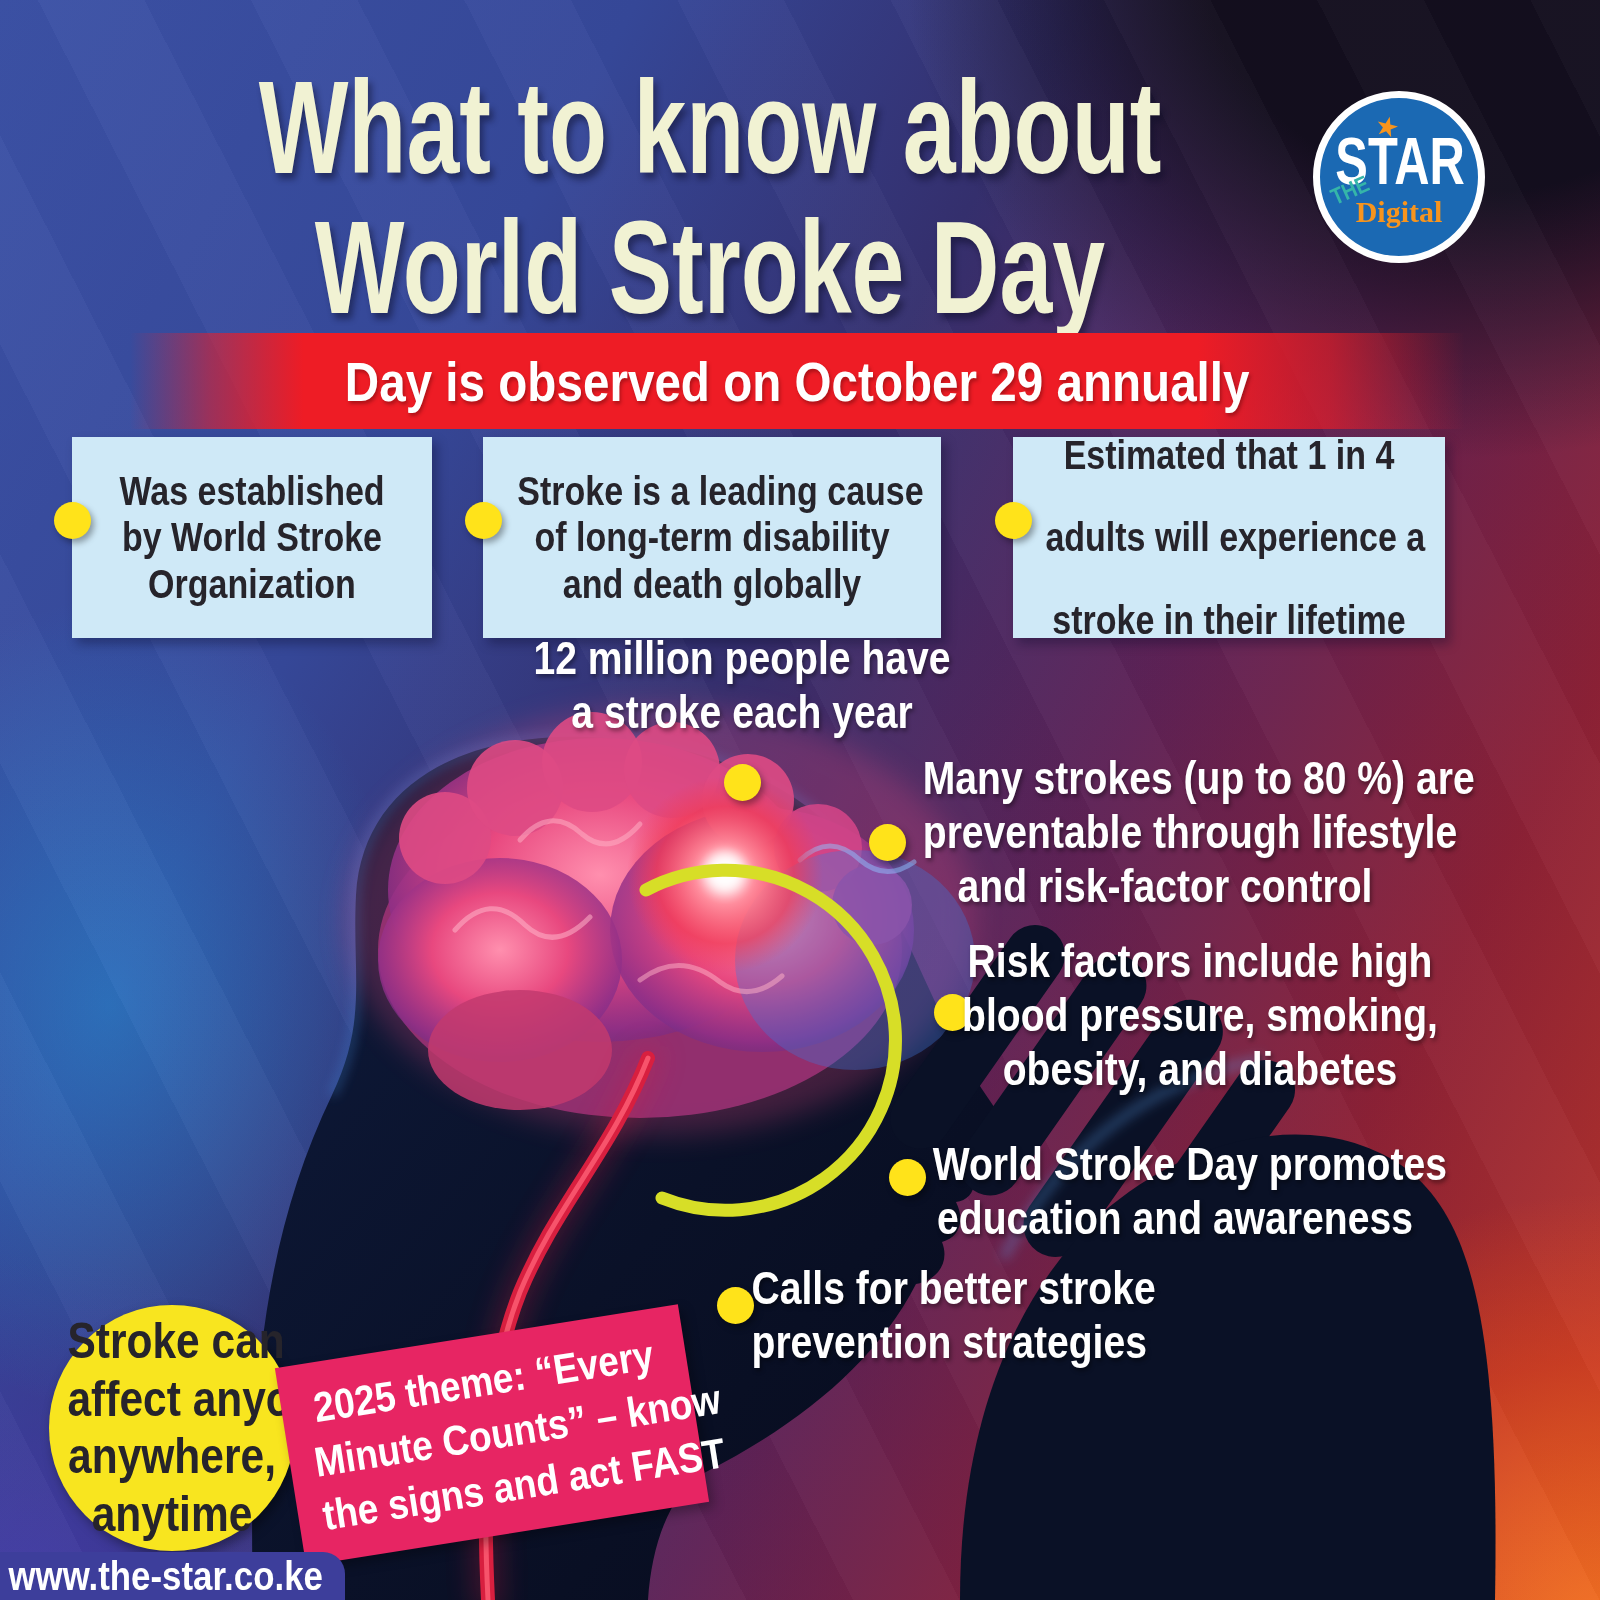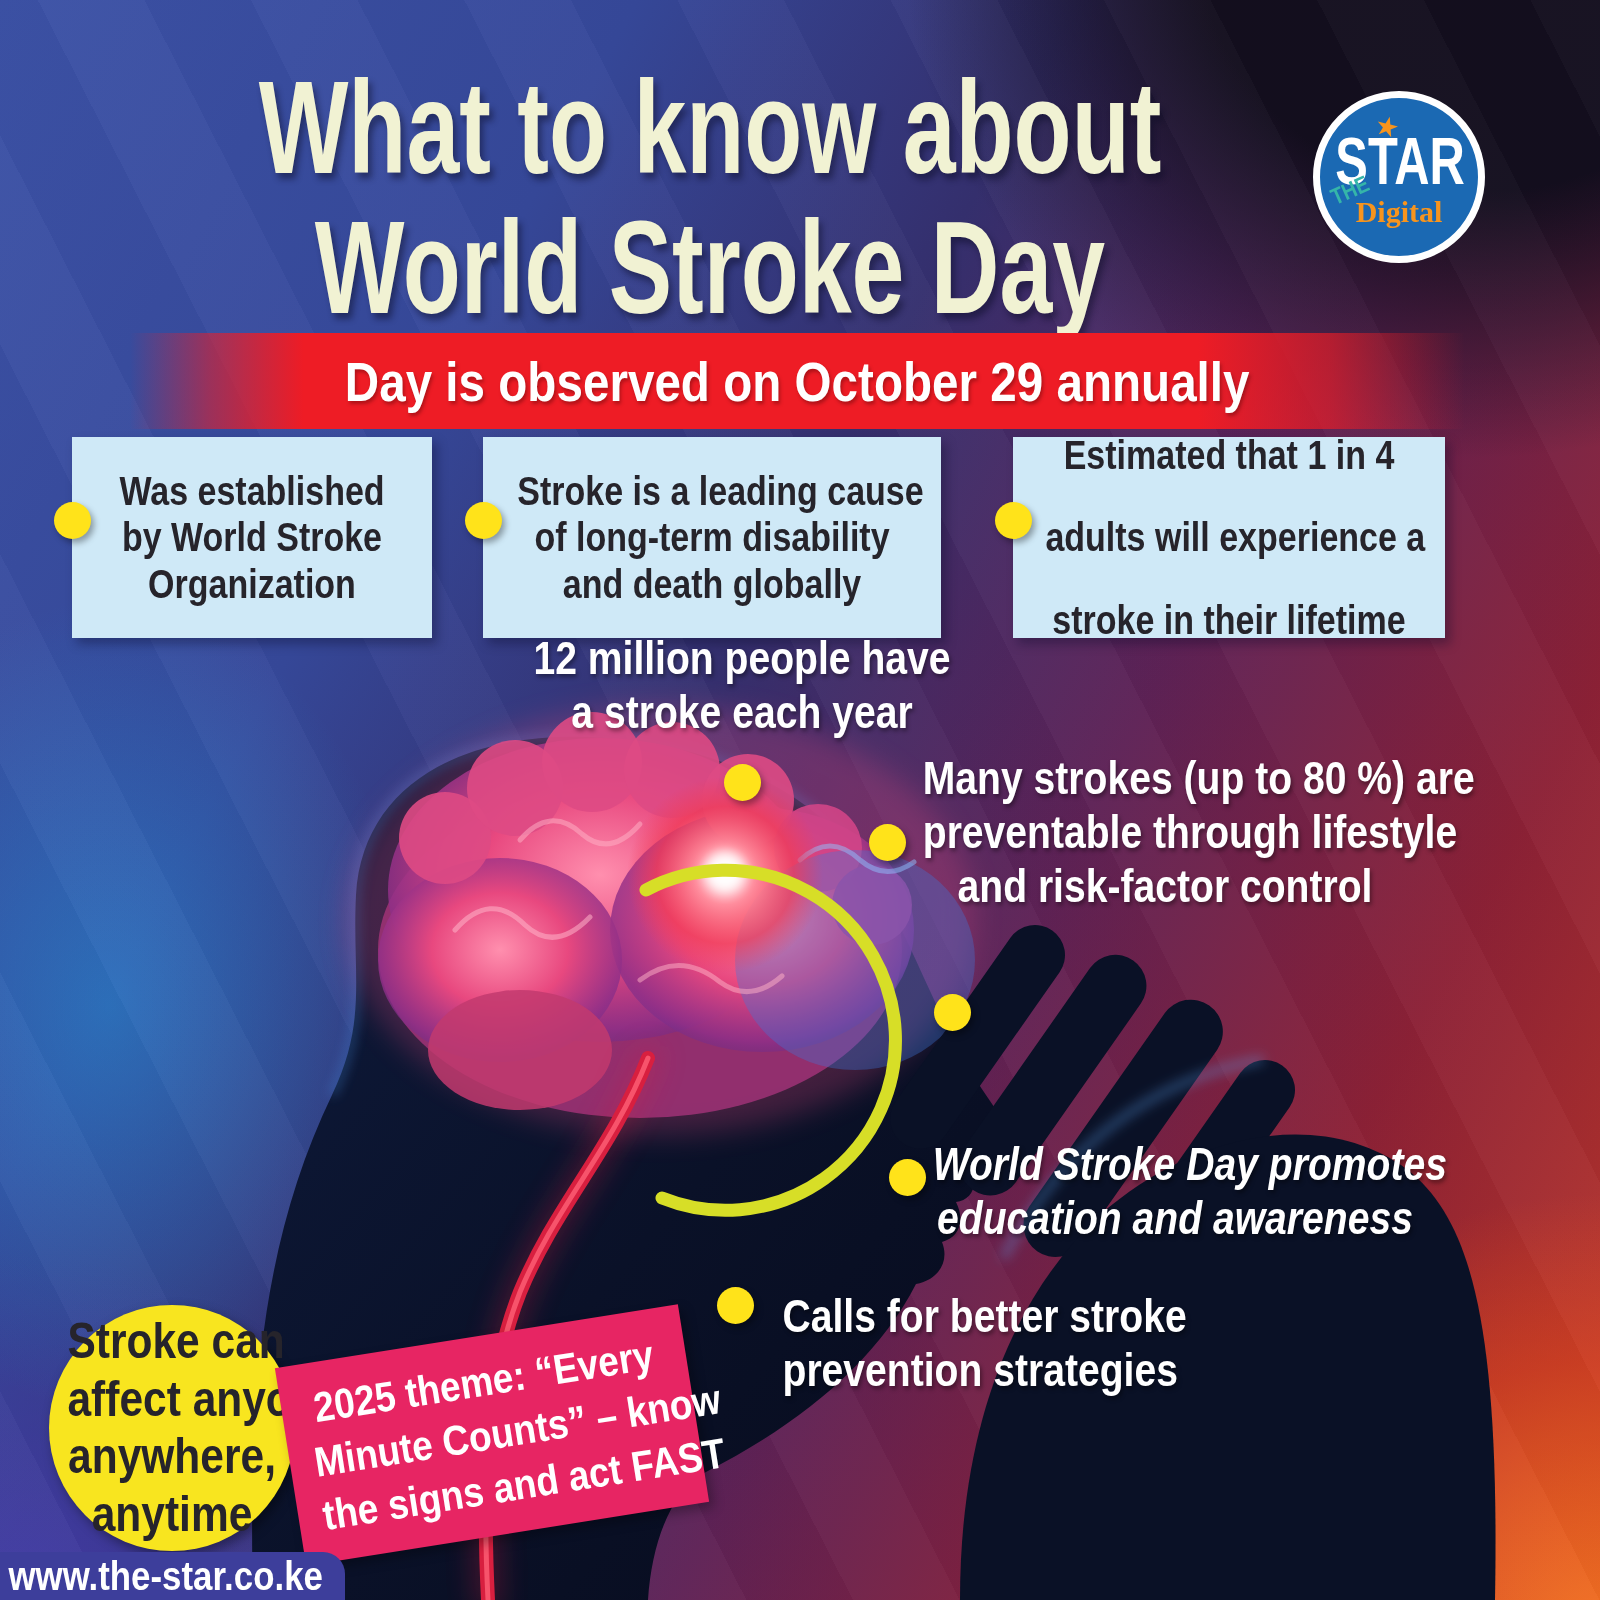--- a/index.html
+++ b/index.html
@@ -46,22 +46,22 @@
   .ib3{left:1013px;width:432px;gap:36px;}
   
   .dot{position:absolute;z-index:2;width:37px;height:37px;border-radius:50%;background:#ffe31a;
        box-shadow:3px 4px 6px rgba(0,0,0,.35);}
   
   .fact{text-align:center;color:#ffffff;font-weight:700;font-size:46px;line-height:1.17;
         text-shadow:2px 3px 5px rgba(0,0,0,.4);}
   .f1{left:472px;top:632px;width:540px;}
   .f2{left:880px;top:752px;width:570px;}
   .f3{left:915px;top:935px;width:570px;}
-  .f4{left:890px;top:1138px;width:570px;font-style:italic;}
-  .f5{left:751px;top:1262px;width:420px;margin-top:28px;}
+  .f4{left:890px;top:1138px;width:570px;}
+  .f5{left:720px;top:1262px;width:420px;}
   
   .badge{left:49px;top:1305px;width:246px;height:246px;border-radius:50%;background:#f8e51f;
          box-shadow:4px 5px 12px rgba(0,0,0,.4);display:flex;flex-direction:column;justify-content:center;
          text-align:center;color:#26242b;font-weight:700;font-size:50px;line-height:1.15;}
   
   .theme{left:288px;top:1335px;width:408px;height:200px;background:#e72563;transform:rotate(-9deg);
          display:flex;flex-direction:column;justify-content:center;text-align:center;
          color:#fff;font-weight:700;font-size:42px;line-height:1.28;box-shadow:4px 6px 12px rgba(0,0,0,.3);}
   .theme .line{transform:scaleX(.88);}
   
@@ -197,20 +197,25 @@
 
   <div class="txt fact f1">
     <div class="line">12 million people have</div>
     <div class="line">a stroke each year</div>
   </div>
   <div class="txt fact f2">
     <div class="line">Many strokes (up to 80 %) are</div>
     <div class="line">preventable through lifestyle</div>
     <div class="line">and risk-factor control</div>
   </div>
+  <div class="txt fact f3">
+    <div class="line">Risk factors include high</div>
+    <div class="line">blood pressure, smoking,</div>
+    <div class="line">obesity, and diabetes</div>
+  </div>
   <div class="txt fact f4">
     <div class="line">World Stroke Day promotes</div>
     <div class="line">education and awareness</div>
   </div>
   <div class="txt fact f5">
     <div class="line">Calls for better stroke</div>
     <div class="line">prevention strategies</div>
   </div>
 
   <div class="txt badge">

